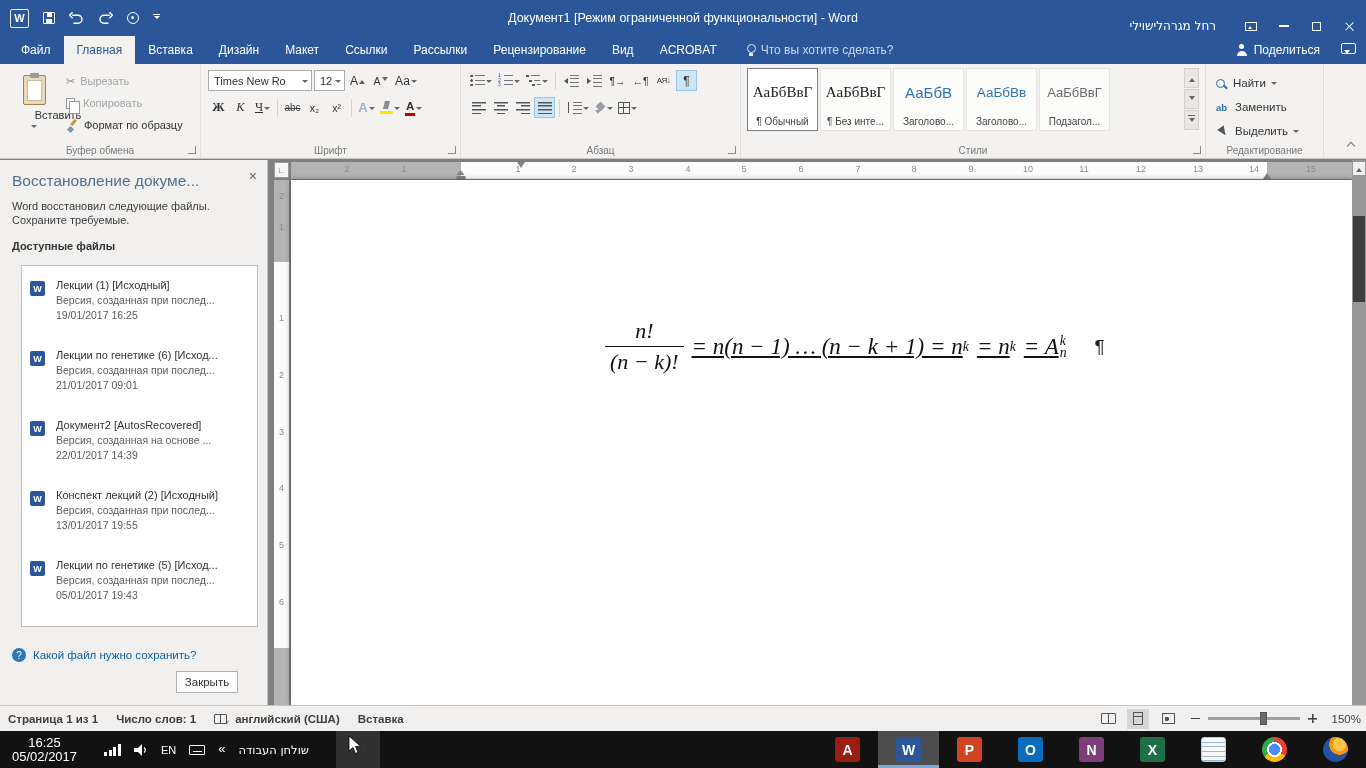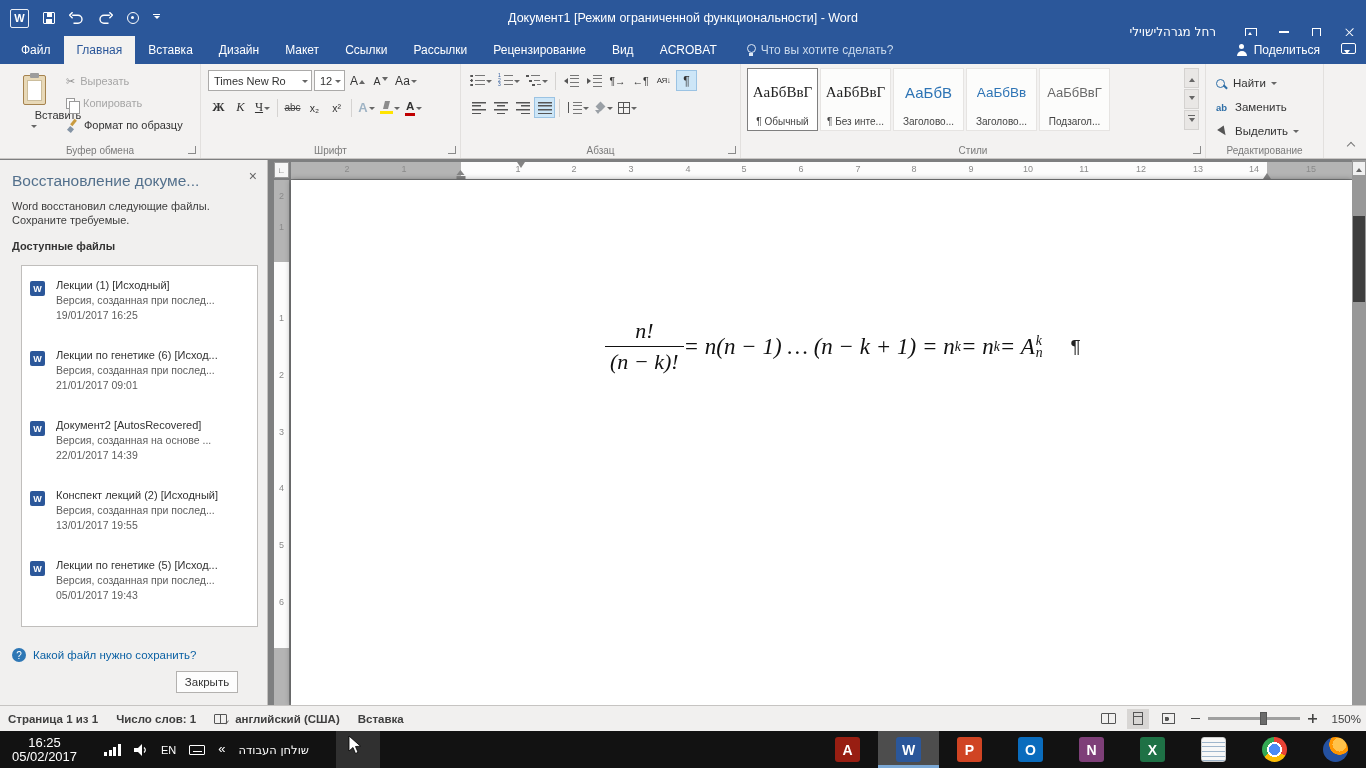--- a/index.html
+++ b/index.html
@@ -15,21 +15,21 @@
   .i-save{width:12px;height:12px;border:1.3px solid #fff;border-radius:1px;position:relative;}
   .i-save::before{content:"";position:absolute;top:0;left:2.5px;width:5px;height:3.5px;background:#fff;}
   .i-save::after{content:"";position:absolute;bottom:0;left:2px;width:6px;height:4px;background:#fff;}
   .i-touch{width:12px;height:12px;border:1.3px solid #fff;border-radius:50%;position:relative;}
   .i-touch::before{content:"";position:absolute;left:3.2px;top:3.2px;width:3px;height:3px;border-radius:50%;background:#fff;}
   .i-qatdrop{display:flex;flex-direction:column;align-items:center;gap:1px;}
   .i-qatdrop::before{content:"";width:7px;height:1.3px;background:#fff;}
   .caret-w{width:0;height:0;border:3px solid transparent;border-top:3.5px solid #fff;}
   .tb-title{position:absolute;left:0;right:0;top:0;height:36px;display:flex;align-items:center;justify-content:center;
             font-size:12.5px;color:#fff;pointer-events:none;}
-  .tb-right{position:absolute;right:0;top:14px;height:36px;display:flex;align-items:center;}
+  .tb-right{position:absolute;right:0;top:8px;height:36px;display:flex;align-items:center;}
   .tb-user{font-size:12px;margin-right:18px;font-family:"DejaVu Sans",sans-serif;}
   .wbtn{width:33px;height:36px;display:flex;align-items:center;justify-content:center;cursor:pointer;}
   .i-ribbonopts{width:12px;height:9px;border:1.2px solid #fff;position:relative;}
   .i-ribbonopts::after{content:"";position:absolute;left:2.2px;top:1.5px;width:0;height:0;
                        border:2.6px solid transparent;border-bottom:3.2px solid #fff;}
   .i-min{width:10px;height:1.4px;background:#fff;}
   .i-max{width:9px;height:9px;border:1.3px solid #fff;}
   .i-close{width:11px;height:11px;position:relative;}
   .i-close::before,.i-close::after{content:"";position:absolute;left:5px;top:0;width:1.4px;height:11px;background:#fff;}
   .i-close::before{transform:rotate(45deg);}
@@ -219,21 +219,21 @@
                    border-right:4.5px solid transparent;border-bottom:5px solid #848484;}
   .im-left::after{content:"";position:absolute;left:0;bottom:0;width:9px;height:3.5px;background:#848484;}
   .im-right{position:absolute;left:976px;bottom:0;width:0;height:0;border-left:4.5px solid transparent;
             border-right:4.5px solid transparent;border-bottom:6px solid #848484;transform:translateX(-50%);cursor:pointer;}
   .page{position:absolute;left:23px;top:20px;width:1061px;height:525px;background:#fff;box-shadow:0 0 6px rgba(0,0,0,.4);}
   .formula{position:absolute;left:314px;top:138px;display:flex;align-items:center;
            font-family:"Liberation Serif",serif;font-style:italic;font-size:23px;color:#111;cursor:text;}
   .frac{display:inline-flex;flex-direction:column;text-align:center;font-size:22px;}
   .num{padding:0 5px 2px;border-bottom:1.5px solid #111;}
   .den{padding:2px 5px 0;}
-  .fpart{white-space:pre;}
+  .fpart{margin-left:8px;white-space:pre;text-decoration:underline;}
   .formula sub,.formula sup{font-size:60%;}
   .ss{display:inline-flex;flex-direction:column;font-size:60%;line-height:.85;vertical-align:middle;margin-left:1px;}
   .ss sup,.ss sub{font-size:100%;}
   .fpilcrow{font-style:normal;font-family:"Liberation Sans",sans-serif;font-size:19px;color:#222;margin-left:28px;}
   .vscroll{position:absolute;right:0;top:0;width:14px;height:545px;background:#989898;cursor:pointer;}
   .vs-up{position:absolute;top:2px;left:1px;width:12px;height:13px;background:#f0f0f0;display:flex;
          align-items:center;justify-content:center;}
   .vs-thumb{position:absolute;left:1px;top:56px;width:12px;height:86px;background:#3e3e3e;}
 
   

